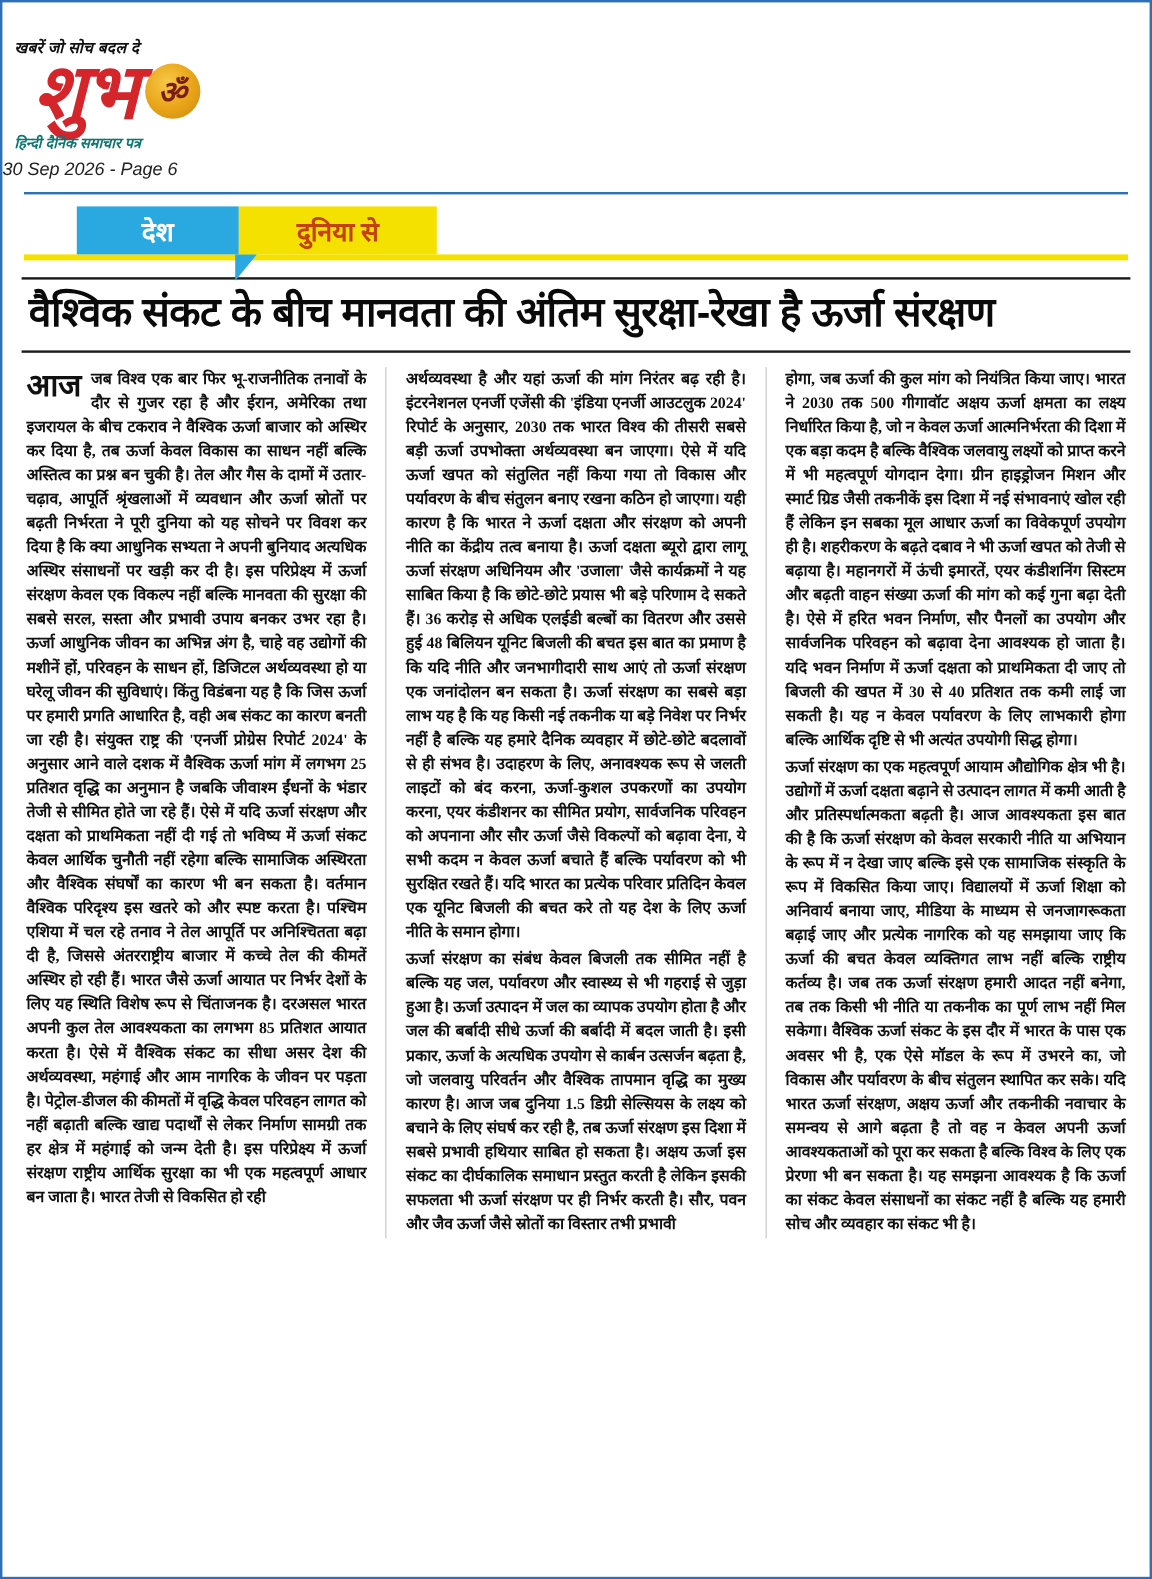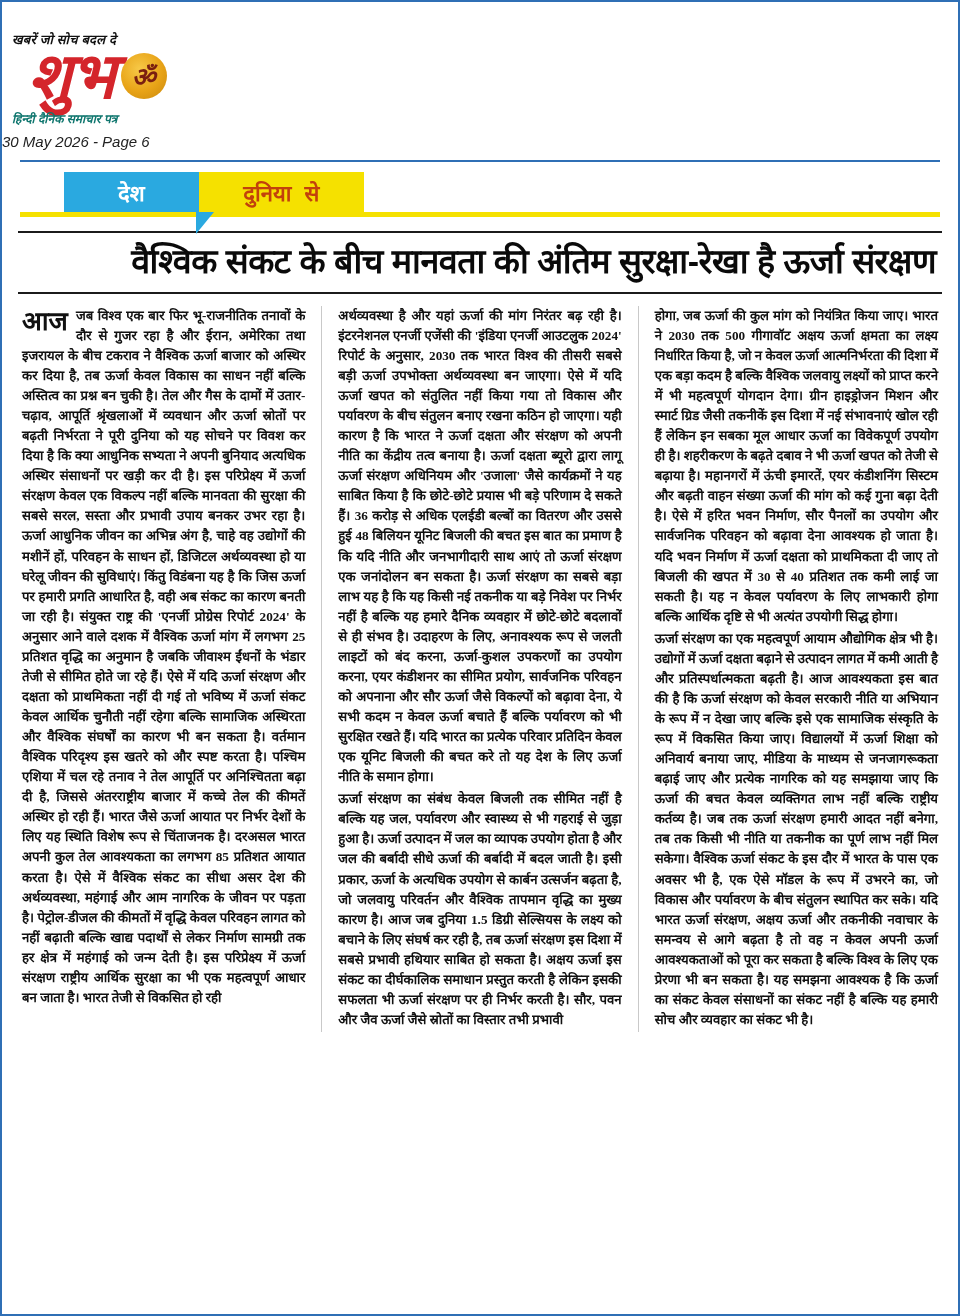--- a/index.html
+++ b/index.html
@@ -90,21 +90,21 @@
   
   .tabs {
     position: relative;
     margin: 10px 0 0 62px;
     display: flex;
     align-items: stretch;
     height: 40px;
     width: 300px;
   }
   .tab {
-    font-family: Liberation Mono, monospace;
+    font-family: Liberation Serif, serif;
     font-weight: bold;
     font-size: 22px;
     display: flex;
     align-items: center;
     justify-content: center;
     padding: 0 18px;
   }
   .tab-desh {
     background: #2aa9e0;
     color: #ffffff;
@@ -134,21 +134,21 @@
     margin: 14px 16px 0 16px;
     background: #ffffff;
     border-top: 2px solid #1b1b1b;
     border-bottom: 2px solid #1b1b1b;
     padding: 8px 6px 10px 6px;
   }
   .headline {
     font-family: "Liberation Sans", sans-serif;
     font-size: 34px;
     font-weight: bold;
-    text-align: right;
+    text-align: left;
     color: #0a0a0a;
     letter-spacing: -.5px;
     line-height: 1.2;
   }
   
   .columns {
     display: flex;
     gap: 16px;
     padding: 12px 20px 14px 20px;
     box-sizing: border-box;
@@ -183,21 +183,21 @@
 
   <div class="masthead">
     <div class="logo-wrap">
       <div class="logo-tag">खबरें जो सोच बदल दे</div>
       <div class="logo-main">
         <span class="logo-word">शुभ</span>
         <span class="logo-mark">ॐ</span>
       </div>
       <div class="logo-sub">हिन्दी दैनिक समाचार पत्र</div>
     </div>
-    <div class="date-line">30 May 2026 - Page 6</div>
+    <div class="date-line">30 Sep 2026 - Page 6</div>
   </div>
 
   <div class="rule"></div>
 
   <div class="tabs">
     <div class="tab tab-desh">देश</div>
     <div class="tab tab-duniya">दुनिया से</div>
     <div class="tab-pointer"></div>
   </div>
   <div class="tabs-underline"></div>

